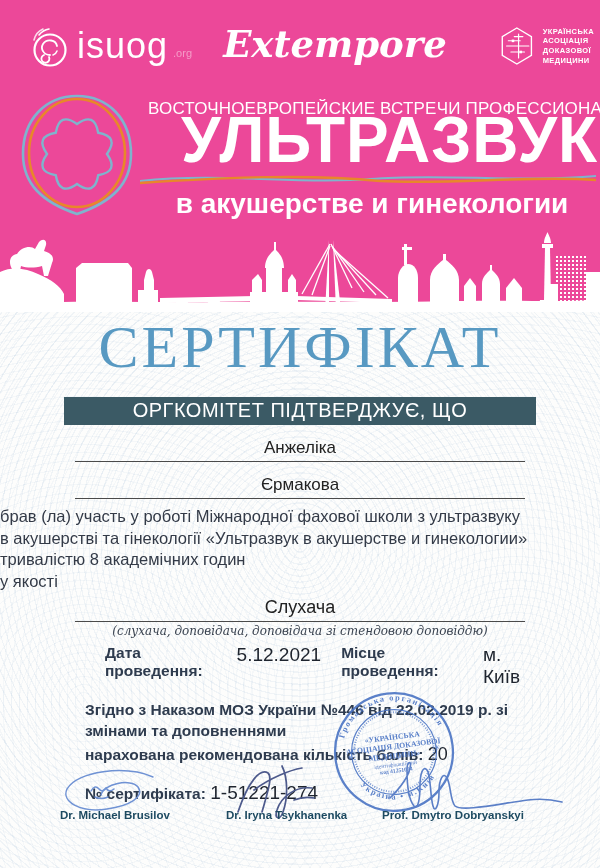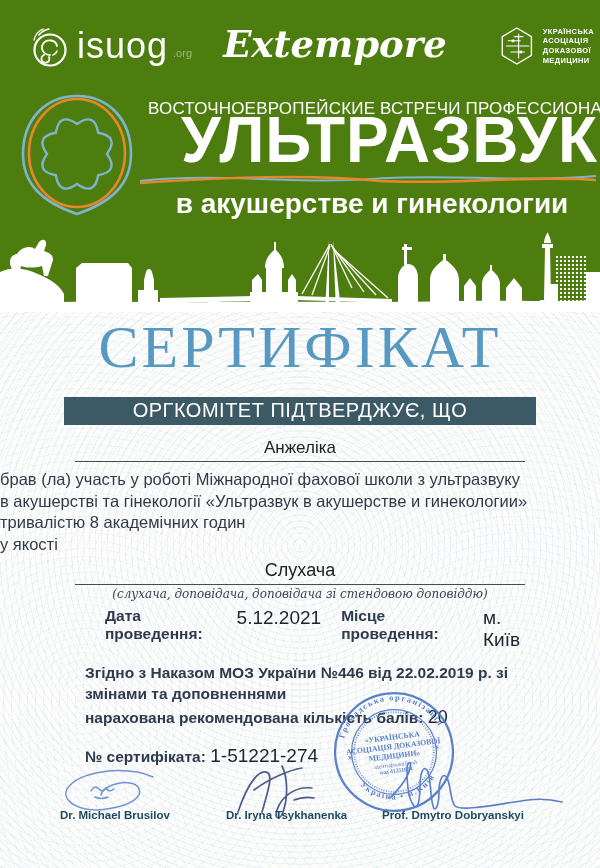--- a/index.html
+++ b/index.html
@@ -1,20 +1,20 @@
 <!DOCTYPE html>
 <html><head>
 <meta charset="utf-8">
 <style>
   html,body{margin:0;padding:0;background:#e9e9e7;}
   #certificate{position:relative;width:600px;height:868px;background:#fdfdfc;overflow:hidden;
     font-family:"Liberation Sans",sans-serif;margin:0 auto;}
 
   
-  .header{position:absolute;top:0;left:0;width:600px;height:312px;background:#4d7c0f;}
+  .header{position:absolute;top:0;left:0;width:600px;height:312px;background:#ec4899;}
   .isuog{position:absolute;top:24px;left:26px;display:flex;align-items:flex-start;gap:5px;}
   .isuog-text{color:#fff;font-size:36px;line-height:44px;letter-spacing:1px;}
   .isuog-tld{color:rgba(255,255,255,.45);font-size:11px;line-height:11px;margin-top:24px;}
   .extempore{position:absolute;top:22px;left:70px;right:0;text-align:center;color:#fff;
     font-family:"DejaVu Serif",serif;font-style:italic;font-weight:700;font-size:37px;}
   .badge{position:absolute;top:22px;right:6px;display:flex;align-items:center;gap:7px;width:96px;}
   .badge-lines{color:#fff;font-size:7.5px;line-height:1.3;letter-spacing:.4px;font-weight:700;}
   .brain{position:absolute;top:92px;left:12px;}
   .kicker{position:absolute;top:99px;left:148px;right:4px;text-align:center;color:#fff;
     font-size:17px;font-weight:500;letter-spacing:.2px;white-space:nowrap;}
@@ -181,20 +181,21 @@
     </svg>
   </div>
 
   <div class="bodyarea">
     <div class="guilloche"></div>
 
     <div class="heading">СЕРТИФІКАТ</div>
     <div class="confirm-bar">ОРГКОМІТЕТ ПІДТВЕРДЖУЄ, ЩО</div>
 
     <div class="name-line">Анжеліка</div>
+    <div class="name-line">Єрмакова</div>
 
     <div class="para">
       <div>брав (ла) участь у роботі Міжнародної фахової школи з ультразвуку</div>
       <div>в акушерстві та гінекології «Ультразвук в акушерстве и гинекологии»</div>
       <div>тривалістю 8 академічних годин</div>
       <div>у якості</div>
     </div>
 
     <div class="role-line">Слухача</div>
     <div class="role-caption">(слухача, доповідача, доповідача зі стендовою доповіддю)</div>

